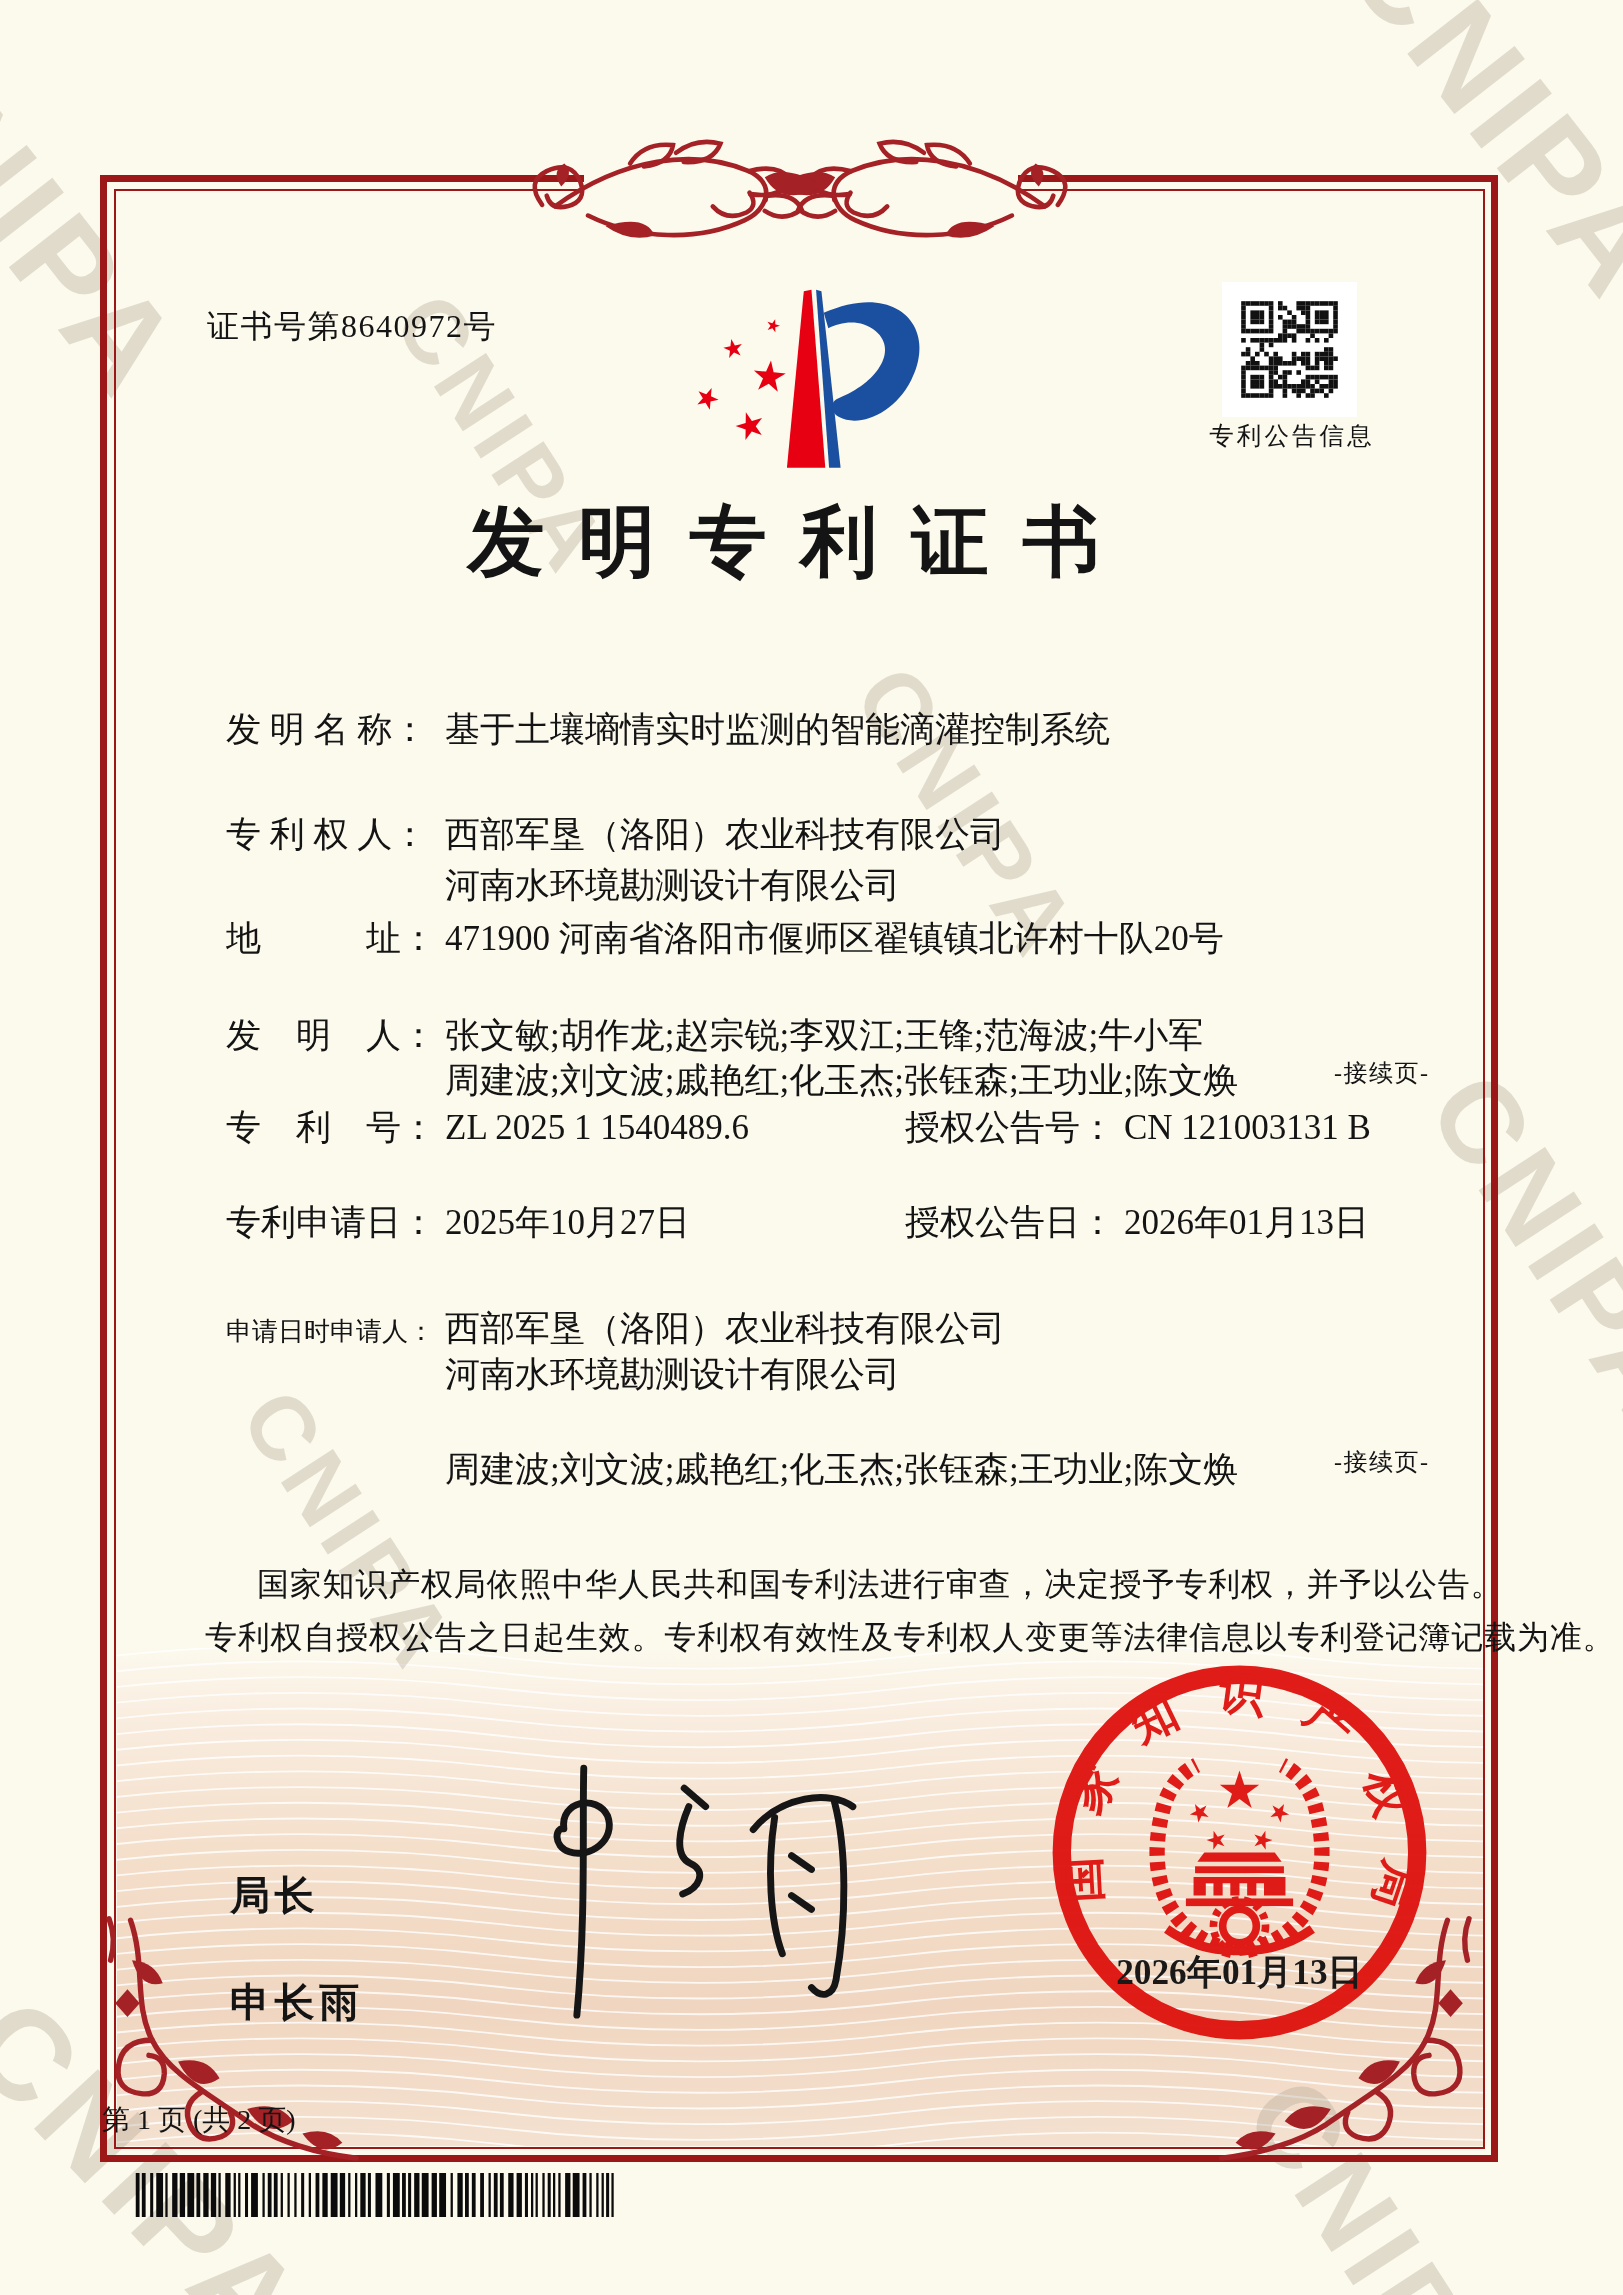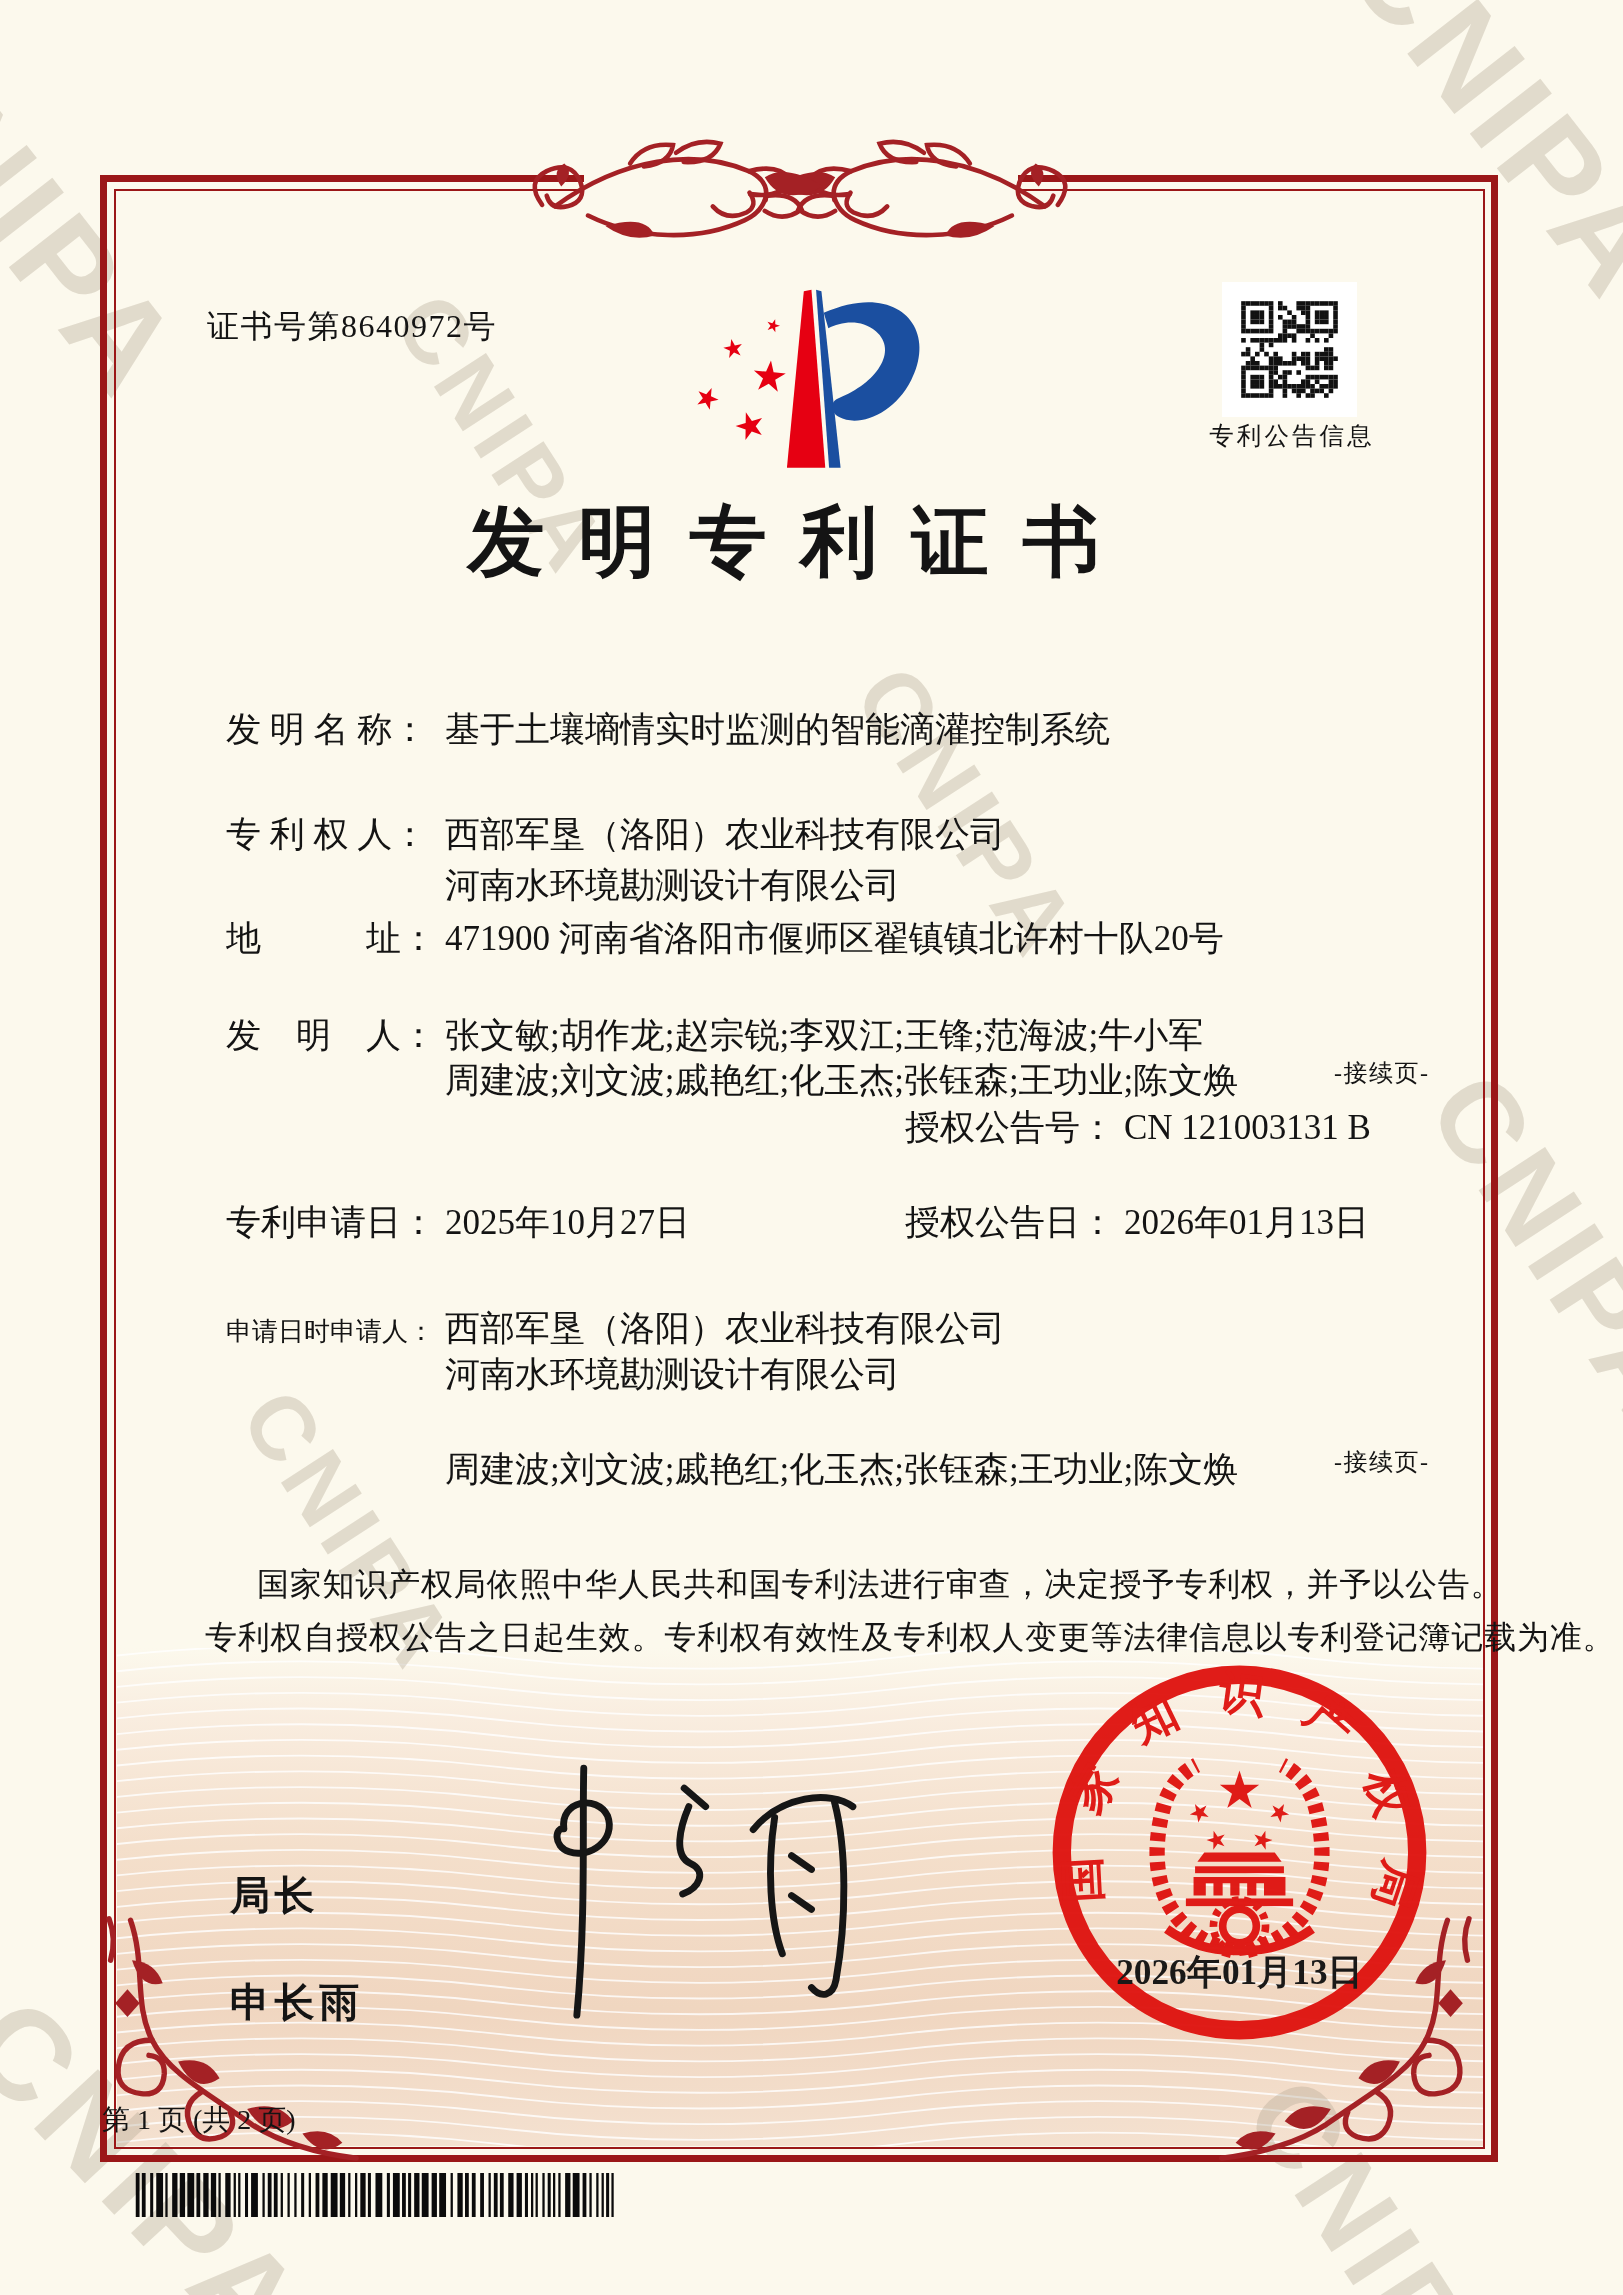--- a/index.html
+++ b/index.html
@@ -406,20 +406,23 @@
   </div>
 
   <div class="frow" style="left:226px;top:1012px;">
     <span class="lbl">发　明　人：</span><span>张文敏;胡作龙;赵宗锐;李双江;王锋;范海波;牛小军</span>
   </div>
   <div class="frow" style="left:445px;top:1057px;">
     <span>周建波;刘文波;戚艳红;化玉杰;张钰森;王功业;陈文焕</span>
   </div>
   <div class="cont" style="left:1334px;top:1057px;">-接续页-</div>
 
+  <div class="frow" style="left:226px;top:1104px;">
+    <span class="lbl">专　利　号：</span><span>ZL 2025 1 1540489.6</span>
+  </div>
   <div class="frow" style="left:905px;top:1104px;">
     <span class="lbl">授权公告号：</span><span>CN 121003131 B</span>
   </div>
 
   <div class="frow" style="left:226px;top:1199px;">
     <span class="lbl">专利申请日：</span><span>2025年10月27日</span>
   </div>
   <div class="frow" style="left:905px;top:1199px;">
     <span class="lbl">授权公告日：</span><span>2026年01月13日</span>
   </div>

